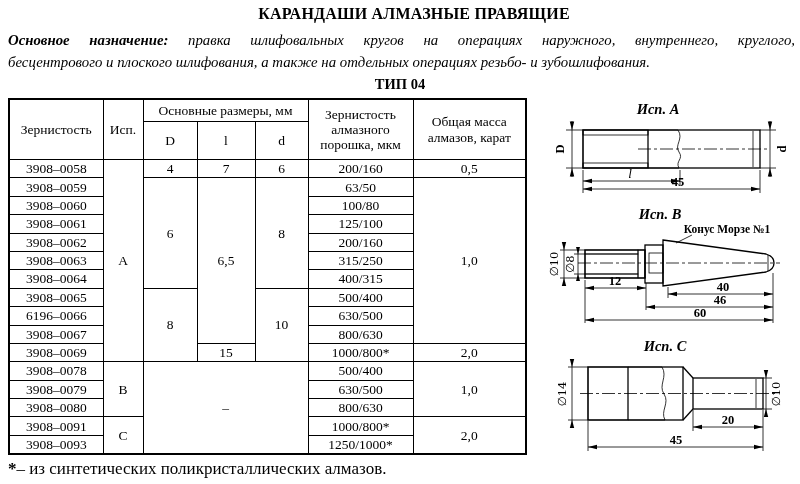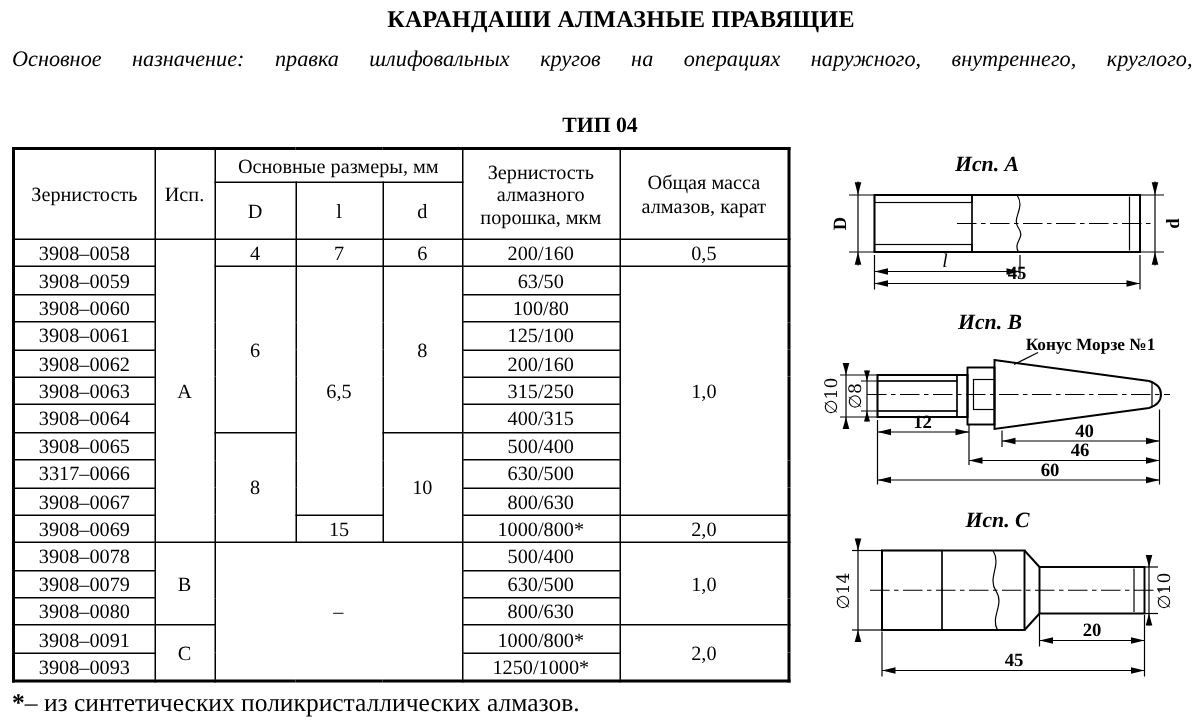--- a/index.html
+++ b/index.html
@@ -9,21 +9,21 @@
     position:relative;overflow:hidden;
   }
   .title{
     position:absolute;top:5px;left:14px;width:100%;
     text-align:center;font-weight:bold;font-size:16px;letter-spacing:.2px;
   }
   .purpose{
     position:absolute;top:30px;left:8px;width:787px;
     font-style:italic;font-size:14.8px;line-height:21.5px;
   }
-  .purpose .lead{font-weight:normal;}
+  .purpose .lead{font-weight:bold;}
   .p-line1{text-align:justify;text-align-last:justify;}
   .p-line2{text-align:left;}
   .type-heading{
     position:absolute;top:76px;left:0;width:100%;
     text-align:center;font-weight:bold;font-size:14.5px;
   }
   table.spec{
     position:absolute;left:8px;top:98px;width:519px;
     border-collapse:collapse;table-layout:fixed;
     border:2px solid #000;font-size:13.5px;
@@ -56,20 +56,21 @@
   .dim-ital{font:italic 13px "Liberation Serif","DejaVu Serif",serif;}
   .dim-bold{font:bold 12.5px "Liberation Serif","DejaVu Serif",serif;}
 </style>
 </head>
 <body>
 
 <div class="title">КАРАНДАШИ АЛМАЗНЫЕ ПРАВЯЩИЕ</div>
 
 <div class="purpose">
   <div class="p-line1"><span class="lead">Основное назначение:</span> <span>правка шлифовальных кругов на операциях наружного, внутреннего, круглого,</span></div>
+  <div class="p-line2"><span>бесцентрового и плоского шлифования, а также на отдельных операциях резьбо- и зубошлифования.</span></div>
 </div>
 
 <div class="type-heading">ТИП 04</div>
 
 <table class="spec">
   <colgroup>
     <col style="width:94px">
       <col style="width:40px">
       <col style="width:54px">
     <col style="width:58px">
@@ -128,21 +129,21 @@
     <td>3908–0064</td>
     <td>400/315</td>
   </tr>
   <tr class="bodyrow">
     <td>3908–0065</td>
     <td rowspan="4">8</td>
     <td rowspan="4">10</td>
     <td>500/400</td>
   </tr>
   <tr class="bodyrow">
-    <td>3317–0066</td>
+    <td>6196–0066</td>
     <td>630/500</td>
   </tr>
   <tr class="bodyrow">
     <td>3908–0067</td>
     <td>800/630</td>
   </tr>
   <tr class="bodyrow">
     <td>3908–0069</td>
     <td>15</td>
     <td>1000/800*</td>

